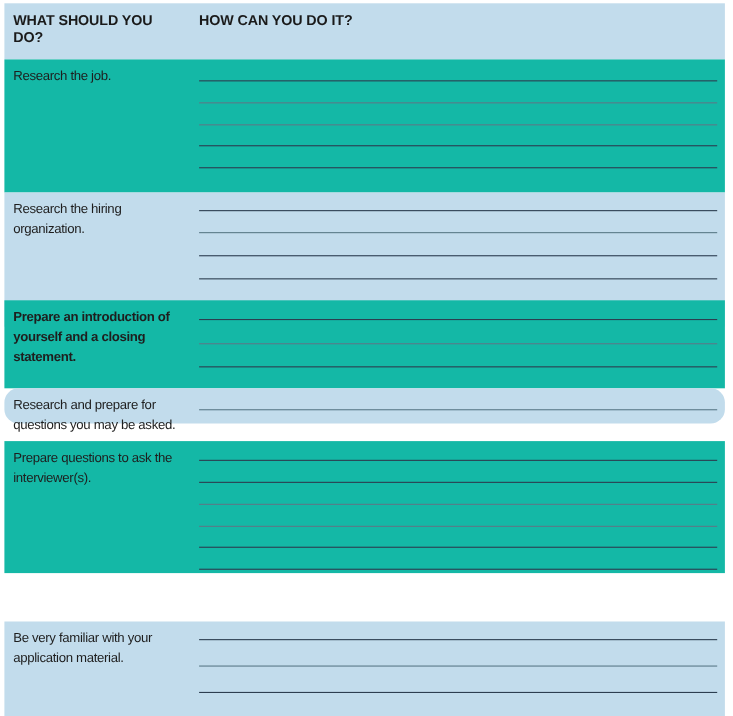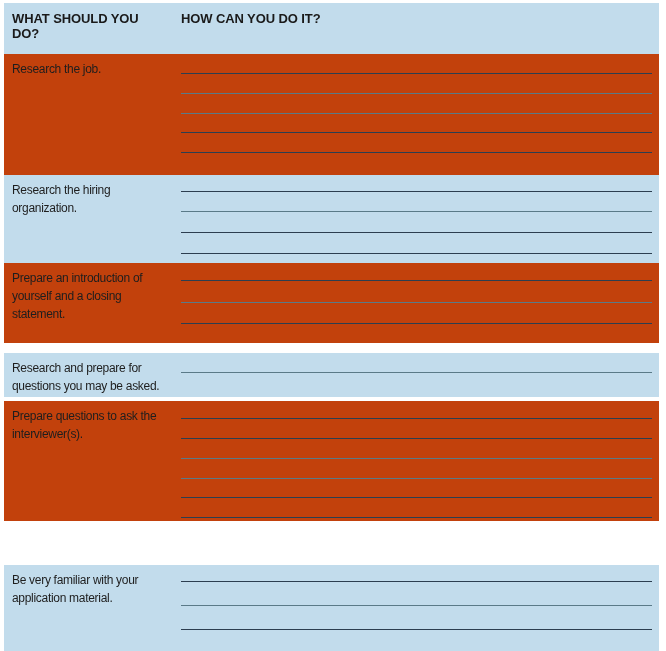--- a/index.html
+++ b/index.html
@@ -17,21 +17,21 @@
       width: 655px;
       height: 642px;
       font-family: "Liberation Sans", sans-serif;
     }
     .row {
       position: absolute;
       left: 0;
       width: 655px;
     }
     .row.dark { background: #c2dcec; }
-    .row.light { background: #c2410c; }
+    .row.light { background: #14b8a6; }
     .header .h {
       position: absolute;
       top: 8px;
       font-weight: bold;
       font-size: 13px;
       line-height: 15px;
       color: #1a1a1a;
       letter-spacing: -0.1px;
     }
     .header .h1 { left: 8px; width: 150px; }
@@ -75,28 +75,28 @@
   </div>
 
   <div class="row dark" style="top:172px;height:122px;">
     <div class="task">Research the hiring organization.</div>
     <div class="line" style="top:16px;"></div>
     <div class="line soft" style="top:36px;"></div>
     <div class="line" style="top:57px;"></div>
     <div class="line" style="top:78px;"></div>
   </div>
 
-  <div class="row light" style="top:260px;height:80px;">
+  <div class="row light" style="top:270px;height:80px;font-weight:bold;">
     <div class="task">Prepare an introduction of yourself and a closing statement.</div>
     <div class="line" style="top:17px;"></div>
     <div class="line soft" style="top:39px;"></div>
     <div class="line" style="top:60px;"></div>
   </div>
 
-  <div class="row dark" style="top:350px;height:44px;">
+  <div class="row dark" style="top:350px;height:32px;border-radius:13px;">
     <div class="task">Research and prepare for questions you may be asked.</div>
     <div class="line soft" style="top:19px;"></div>
   </div>
 
   <div class="row light" style="top:398px;height:120px;">
     <div class="task">Prepare questions to ask the interviewer(s).</div>
     <div class="line" style="top:17px;"></div>
     <div class="line" style="top:37px;"></div>
     <div class="line soft" style="top:57px;"></div>
     <div class="line soft" style="top:77px;"></div>

